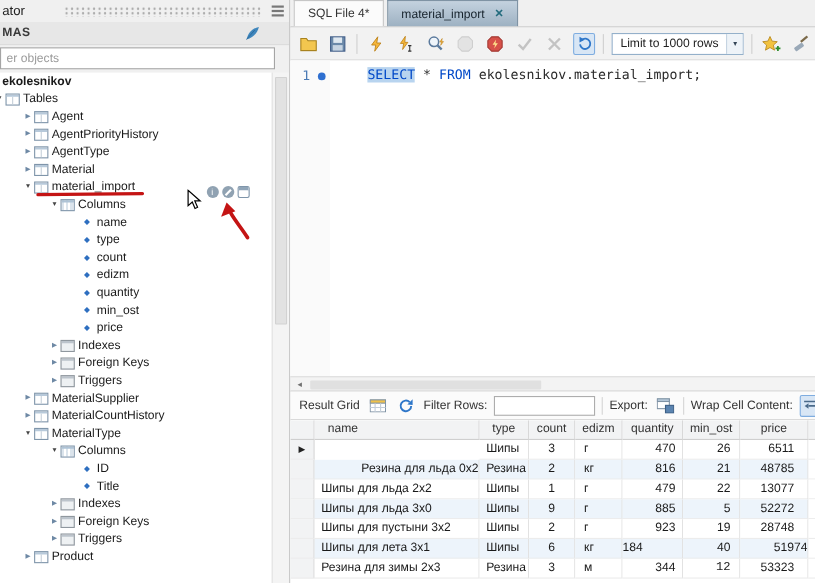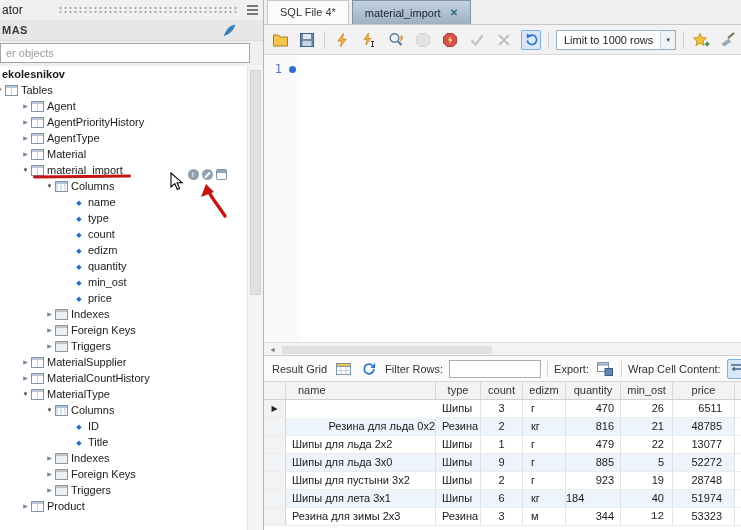--- a/index.html
+++ b/index.html
@@ -367,20 +367,21 @@
             <path d="M8 6 14 1" stroke="#7b6a4a" stroke-width="2"></path>
           </svg>
       </span>
     </div>
 
     <div class="editor">
       <div class="gutter">
         <span class="lineno">1</span>
         <span class="stmt-dot"></span>
       </div>
+      <div class="codeline"><span class="tok-keyword tok-selected">SELECT</span><span class="tok-plain"> * </span><span class="tok-keyword">FROM</span><span class="tok-plain"> ekolesnikov.material_import;</span></div>
     </div>
 
     <div class="hscroll">
       <span class="hs-btn">◂</span>
       <span class="hs-thumb"></span>
     </div>
 
     <div class="result-toolbar">
       <span class="rt-label">Result Grid</span>
       <span class="rt-btn">
@@ -487,21 +488,21 @@
           <div class="gfill"></div>
         </div>
         <div class="grow alt">
           <div class="gsel"></div>
           <div class="gcell" style="width: 150px; text-align: left; padding-left: 6px;">Шипы для лета 3x1</div>
           <div class="gcell" style="width: 45px; text-align: left; padding-left: 6px;">Шипы</div>
           <div class="gcell" style="width: 42px; text-align: center;">6</div>
           <div class="gcell" style="width: 43px; text-align: left; padding-left: 8px;">кг</div>
           <div class="gcell" style="width: 55px; text-align: left; padding-right: 6px;">184</div>
           <div class="gcell" style="width: 52px; text-align: right; padding-right: 8px;">40</div>
-          <div class="gcell" style="width: 62px; text-align: right; padding-right: 12px;">51974</div>
+          <div class="gcell" style="width: 62px; text-align: right; ">51974</div>
           <div class="gfill"></div>
         </div>
         <div class="grow">
           <div class="gsel"></div>
           <div class="gcell" style="width: 150px; text-align: left; padding-left: 6px;">Резина для зимы 2x3</div>
           <div class="gcell" style="width: 45px; text-align: left; padding-left: 6px;">Резина</div>
           <div class="gcell" style="width: 42px; text-align: center;">3</div>
           <div class="gcell" style="width: 43px; text-align: left; padding-left: 8px;">м</div>
           <div class="gcell" style="width: 55px; text-align: right; padding-right: 6px;">344</div>
           <div class="gcell" style="width: 52px; text-align: right; padding-right: 8px; font-family: Liberation Mono, monospace;">12</div>

